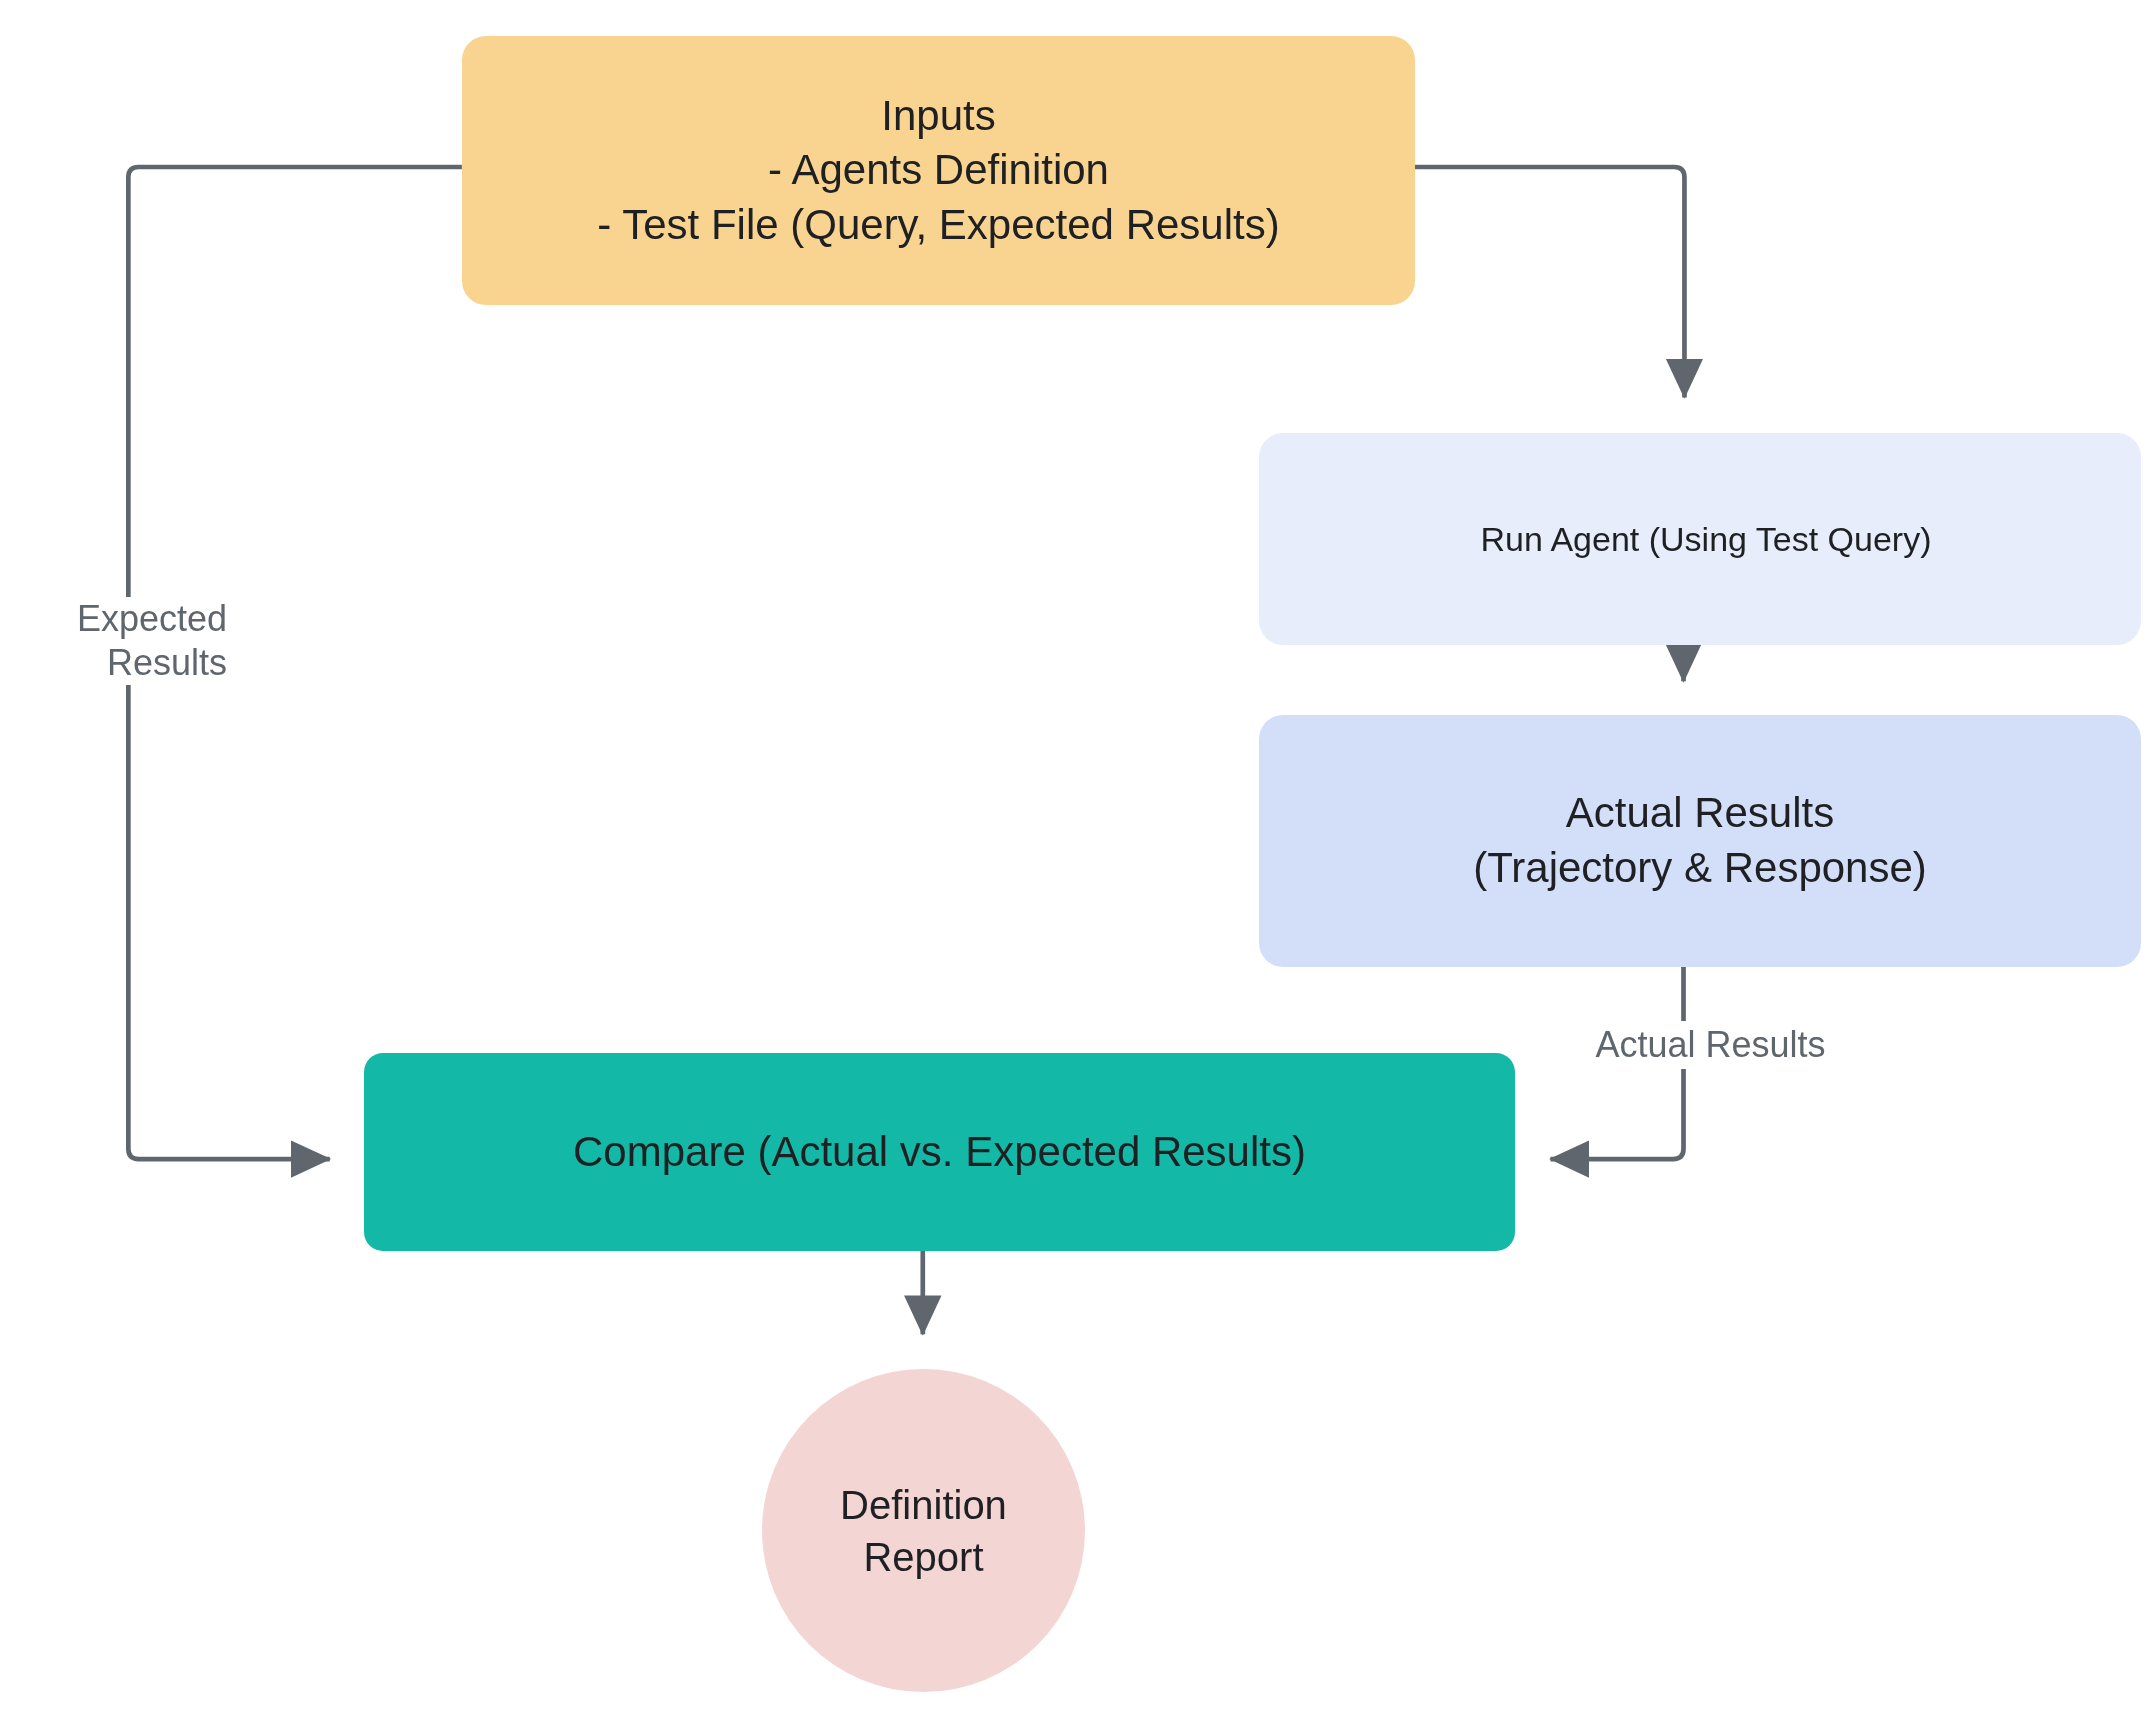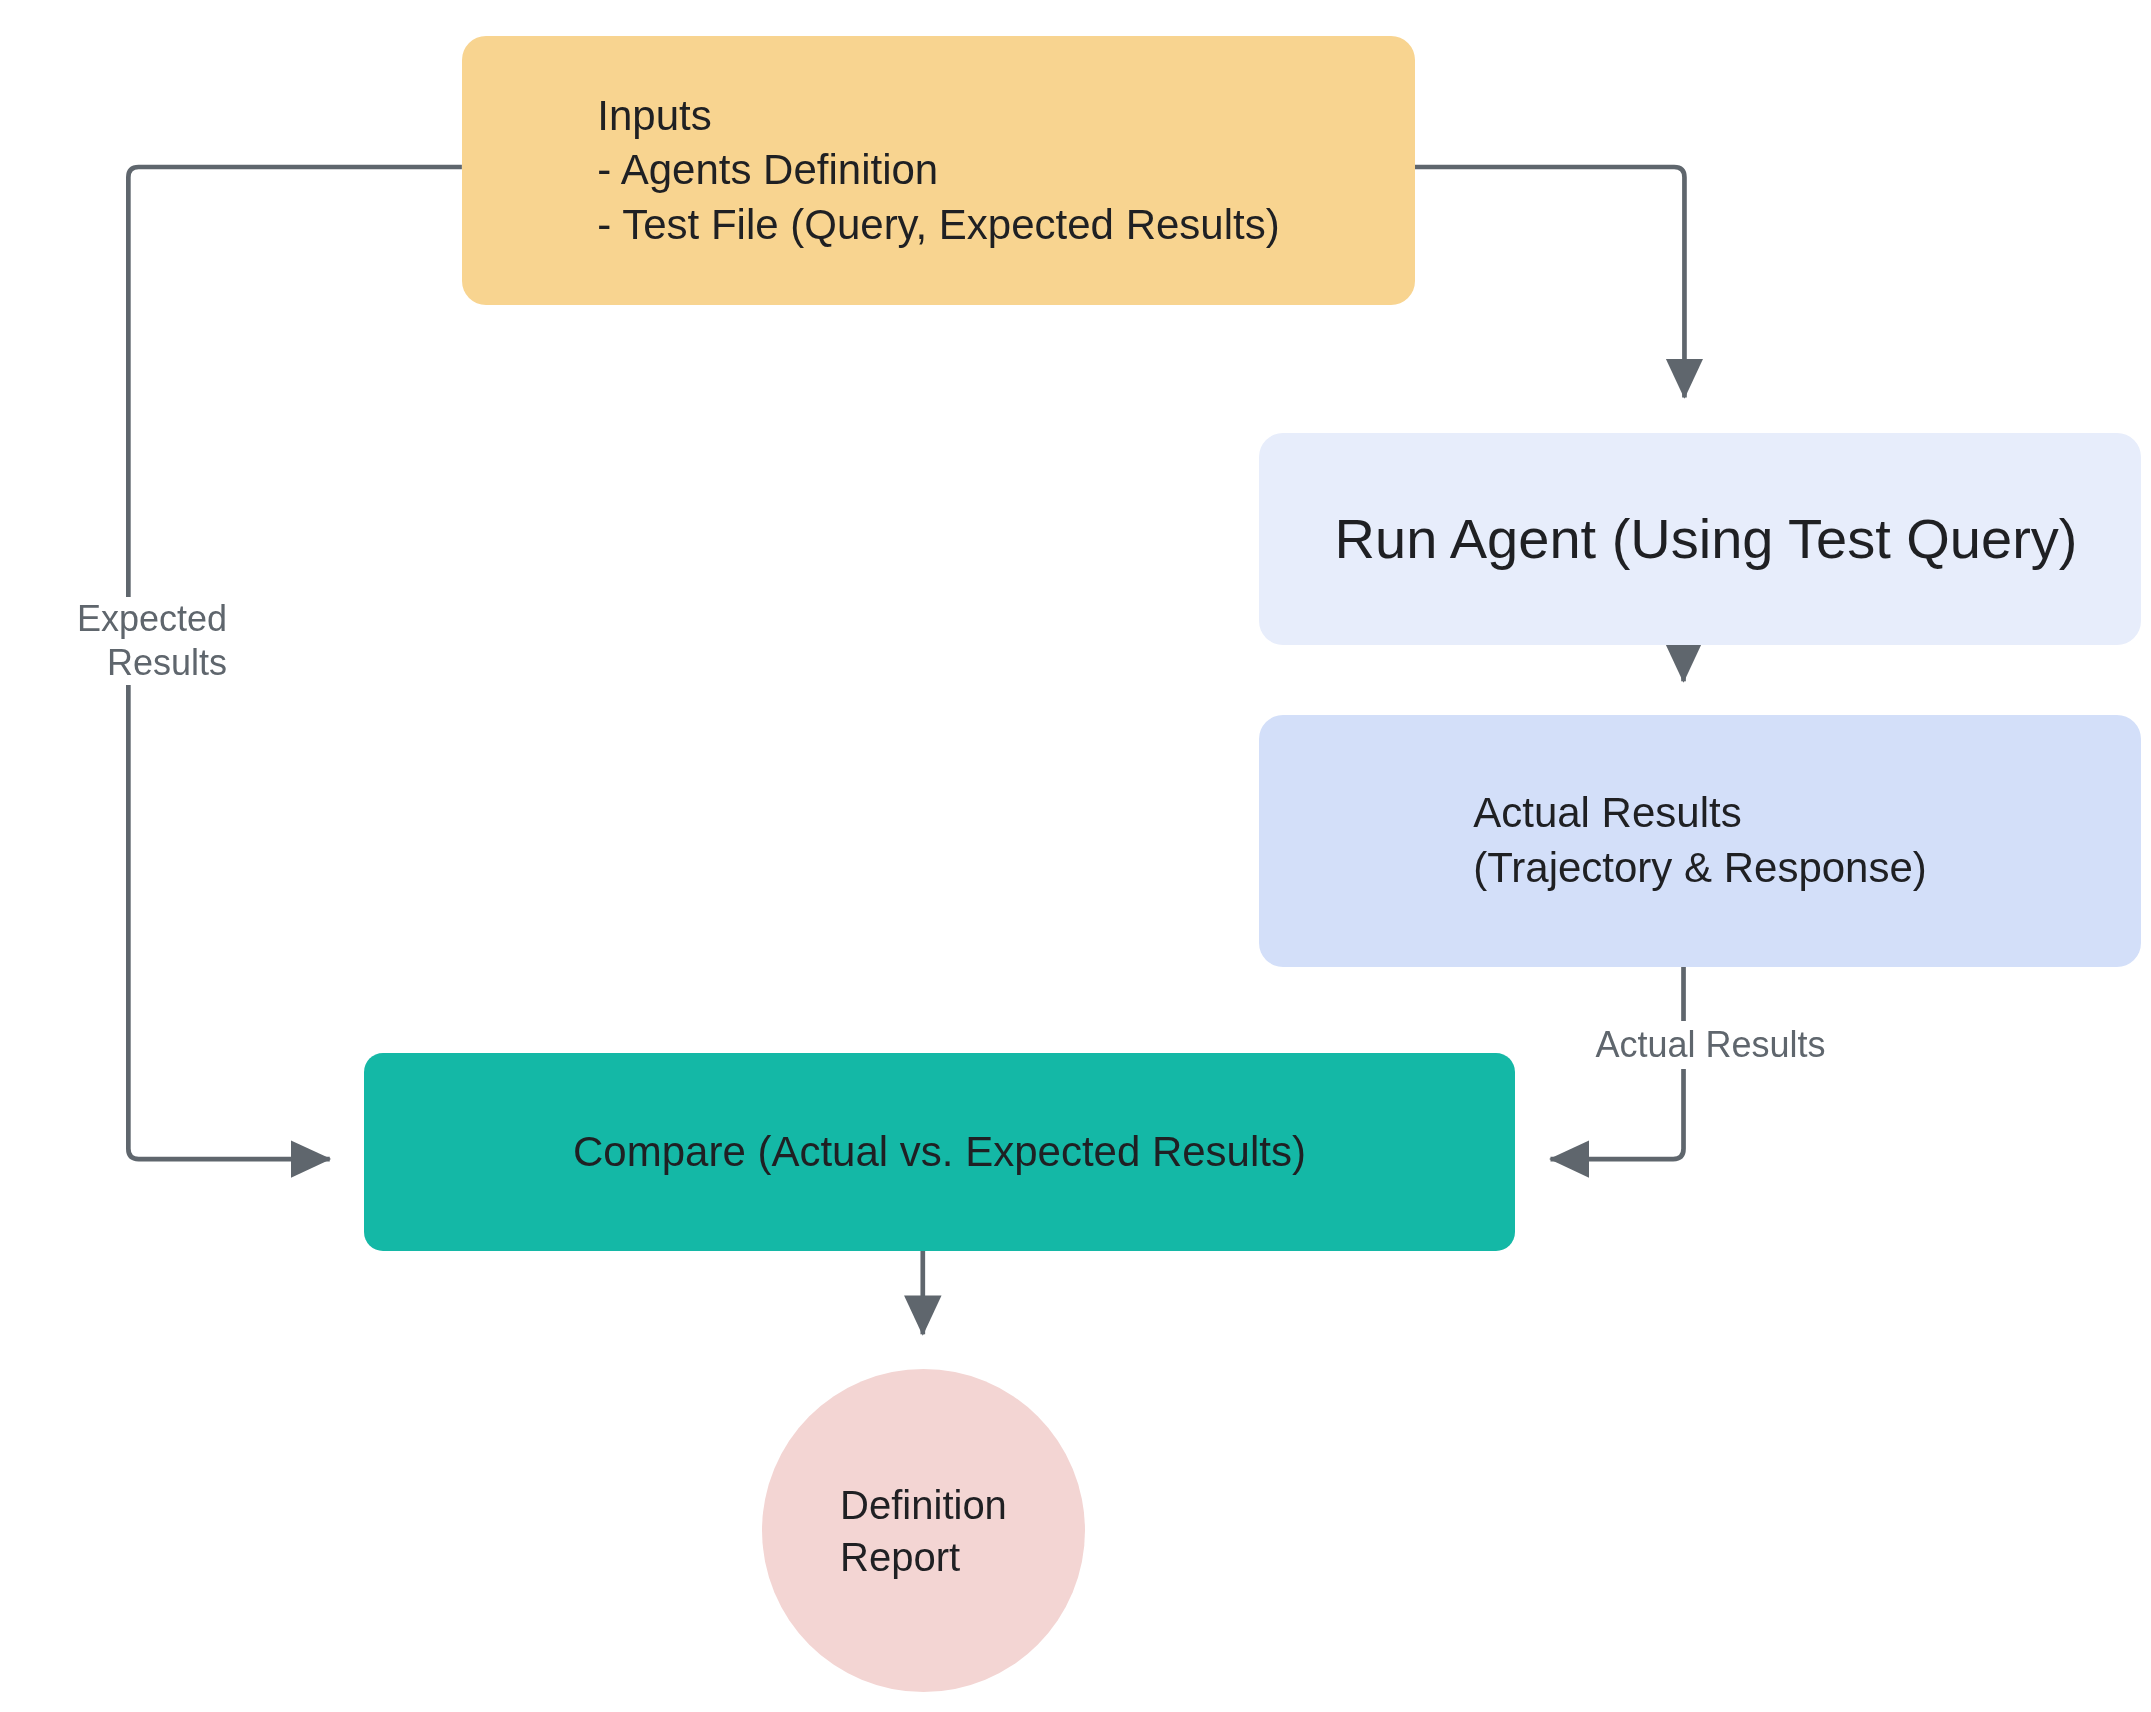--- a/index.html
+++ b/index.html
@@ -22,20 +22,21 @@
     left: 0;
     top: 0;
     width: 2151px;
     height: 1713px;
   }
   .node {
     position: absolute;
     display: flex;
     align-items: center;
     justify-content: center;
+    text-align: center;
     color: #1f2023;
     line-height: 1.30;
     box-sizing: border-box;
     z-index: 3;
   }
   .node .label {
     white-space: pre-line;
     padding: 0 17px;
   }
 
@@ -51,21 +52,21 @@
   }
 
   
   #node-run-agent {
     left: 1259px;
     top: 433px;
     width: 882px;
     height: 212px;
     background: #E7EDFB;
     border-radius: 24px;
-    font-size: 56px;
+    font-size: 34px;
     padding-left: 12px;
   }
 
   
   #node-actual-results {
     left: 1259px;
     top: 715px;
     width: 882px;
     height: 252px;
     background: #D3DFF9;

